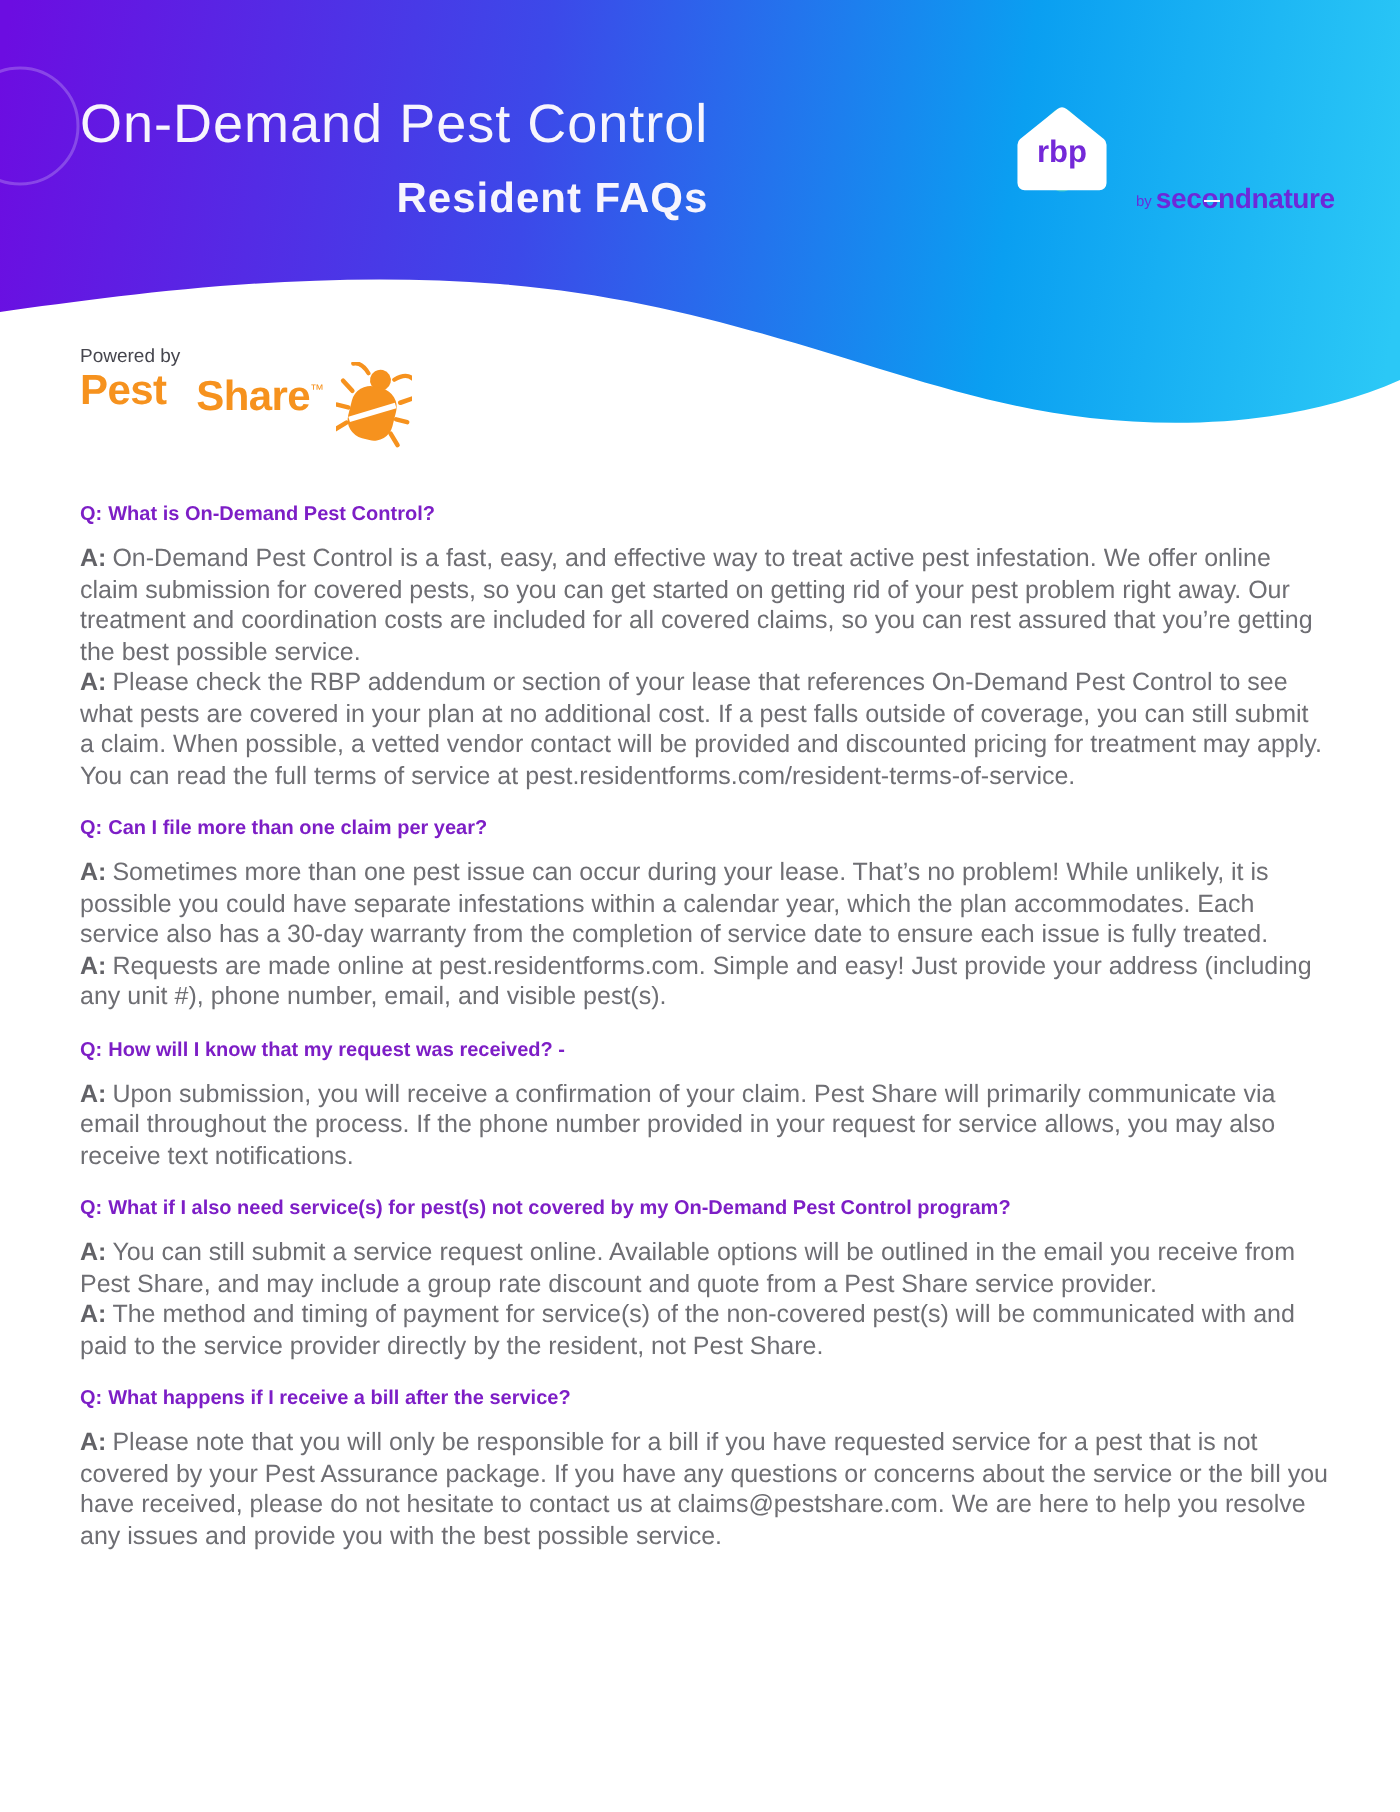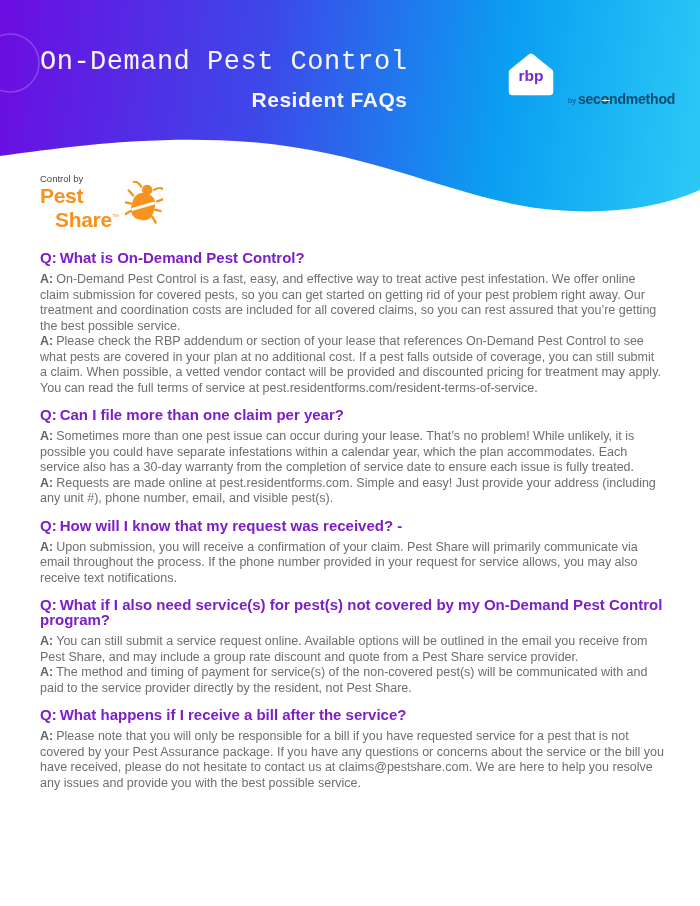--- a/index.html
+++ b/index.html
@@ -4,46 +4,46 @@
 <style>
   * { margin:0; padding:0; box-sizing:border-box; }
   html,body { background:#ffffff; }
   body { font-family:"Liberation Sans", sans-serif; }
   .page { position:relative; width:700px; height:906px; background:#ffffff; overflow:hidden; }
 
   
   .header { position:absolute; top:0; left:0; width:700px; height:240px; }
   .header svg.hdr-bg { position:absolute; top:0; left:0; display:block; }
   .header-text { position:absolute; top:44px; left:40px; color:#f7f5fd; }
-  .title-line1 { font-size:27px; font-weight:400; letter-spacing:0.5px; line-height:37px;font-family:Liberation Mono, monospace; }
+  .title-line1 { font-size:27px; font-weight:400; letter-spacing:0.5px; line-height:37px; }
   .title-line2 { font-size:21px; font-weight:700; letter-spacing:0.5px; line-height:37px;text-align:right; }
 
   
   .brand { position:absolute; top:48px; left:502px; display:flex; align-items:flex-end; }
   .rbp-badge { width:58px; height:58px; }
-  .sn-block { display:flex; margin-left:8px; margin-top:-2px; color:#0c4a6e; }
+  .sn-block { display:flex; margin-left:8px; margin-top:-2px; color:#6d28d9; }
   .sn-by { font-size:7.5px; font-weight:400; margin:3px 2px 0 0; opacity:0.95; }
   .sn-name { display:flex; flex-direction:row; align-items:flex-end; }
   .sn-line { font-size:14px; font-weight:700; letter-spacing:-0.2px; line-height:13px; }
   .o-glyph { position:relative; display:inline-block; }
   .o-glyph::after { content:""; position:absolute; left:18%; right:-12%; top:50%; height:1.5px; background:#ffffff; }
 
   
   .powered { position:absolute; top:173px; left:40px; }
   .powered-label { font-size:9.5px; color:#46464e; font-weight:400; margin-bottom:1px; }
   .ps-row { display:flex; align-items:flex-start; }
-  .ps-words { display:flex; flex-direction:column;justify-content:flex-end; }
+  .ps-words { display:flex; flex-direction:row;justify-content:flex-end; }
   .ps-word1 { font-size:21px; font-weight:800; color:#f6921e; line-height:21px; letter-spacing:-0.3px; }
   .ps-word2 { font-size:21px; font-weight:800; color:#f6921e; line-height:21px; letter-spacing:-0.3px; margin-left:15px; }
   .ps-tm { font-size:7px; font-weight:400; vertical-align:super; }
   .beetle { margin-left:6px; margin-top:-4px; }
 
   
   .content { position:absolute; top:235px; left:40px; width:624px; padding-top:15px; }
-  .faq-q { color:#7d1ec6; font-size:15px; font-weight:700; line-height:15px; margin:11px 0 7px 0; }
+  .faq-q { color:#7d1ec6; font-size:10px; font-weight:700; line-height:15px; margin:11px 0 7px 0; }
   .faq-q:first-child { margin-top:0; }
   .faq-a { color:#6e6e73; font-size:12.5px; font-weight:400; line-height:15.5px; }
   .prefix { margin-right:3px; }
   .a-prefix { font-weight:700; color:#626267; }
 </style>
 </head>
 <body>
 
 <div class="page">
 
@@ -74,27 +74,27 @@
     <div class="brand">
       <svg class="rbp-badge" viewBox="0 0 56 56">
         <rect x="12" y="10" width="32" height="32" rx="6" fill="#37c5cb" transform="rotate(45 28 26)"></rect>
         <path d="M10 23.5 L28 9 L46 23.5 V42 H10 Z" fill="#ffffff" stroke="#ffffff" stroke-width="7" stroke-linejoin="round"></path>
         <text x="28" y="32" text-anchor="middle" font-family="Liberation Sans, sans-serif" font-size="15" font-weight="bold" fill="#7429d8">rbp</text>
       </svg>
       <div class="sn-block">
         <span class="sn-by">by</span>
         <span class="sn-name">
           <span class="sn-line"><span>sec</span><span class="o-glyph">o</span><span>nd</span></span>
-          <span class="sn-line">method</span>
+          <span class="sn-line">nature</span>
         </span>
       </div>
     </div>
 
     <div class="powered">
-      <div class="powered-label">Control by</div>
+      <div class="powered-label">Powered by</div>
       <div class="ps-row">
         <div class="ps-words">
           <span class="ps-word1">Pest</span>
           <span class="ps-word2"><span>Share</span><span class="ps-tm">™</span></span>
         </div>
         <svg class="beetle" width="38" height="44" viewBox="0 0 40 46">
           <g transform="rotate(14 20 23)" fill="#f6921e" stroke="#f6921e">
             <path d="M13 7 Q8 2 4 4" fill="none" stroke-width="2.2" stroke-linecap="round"></path>
             <path d="M27 7 Q32 2 36 4" fill="none" stroke-width="2.2" stroke-linecap="round"></path>
             <path d="M7 18 L1 14" fill="none" stroke-width="2.4" stroke-linecap="round"></path>

